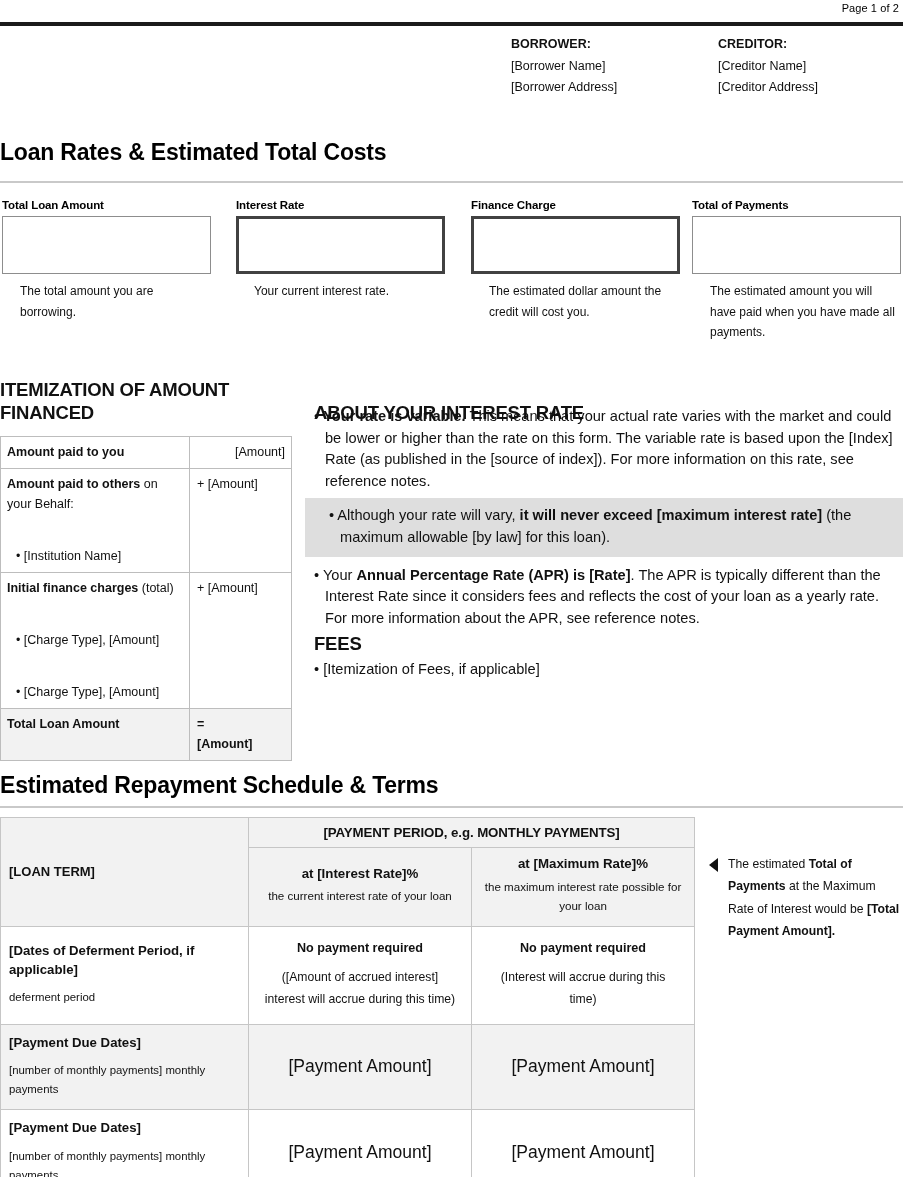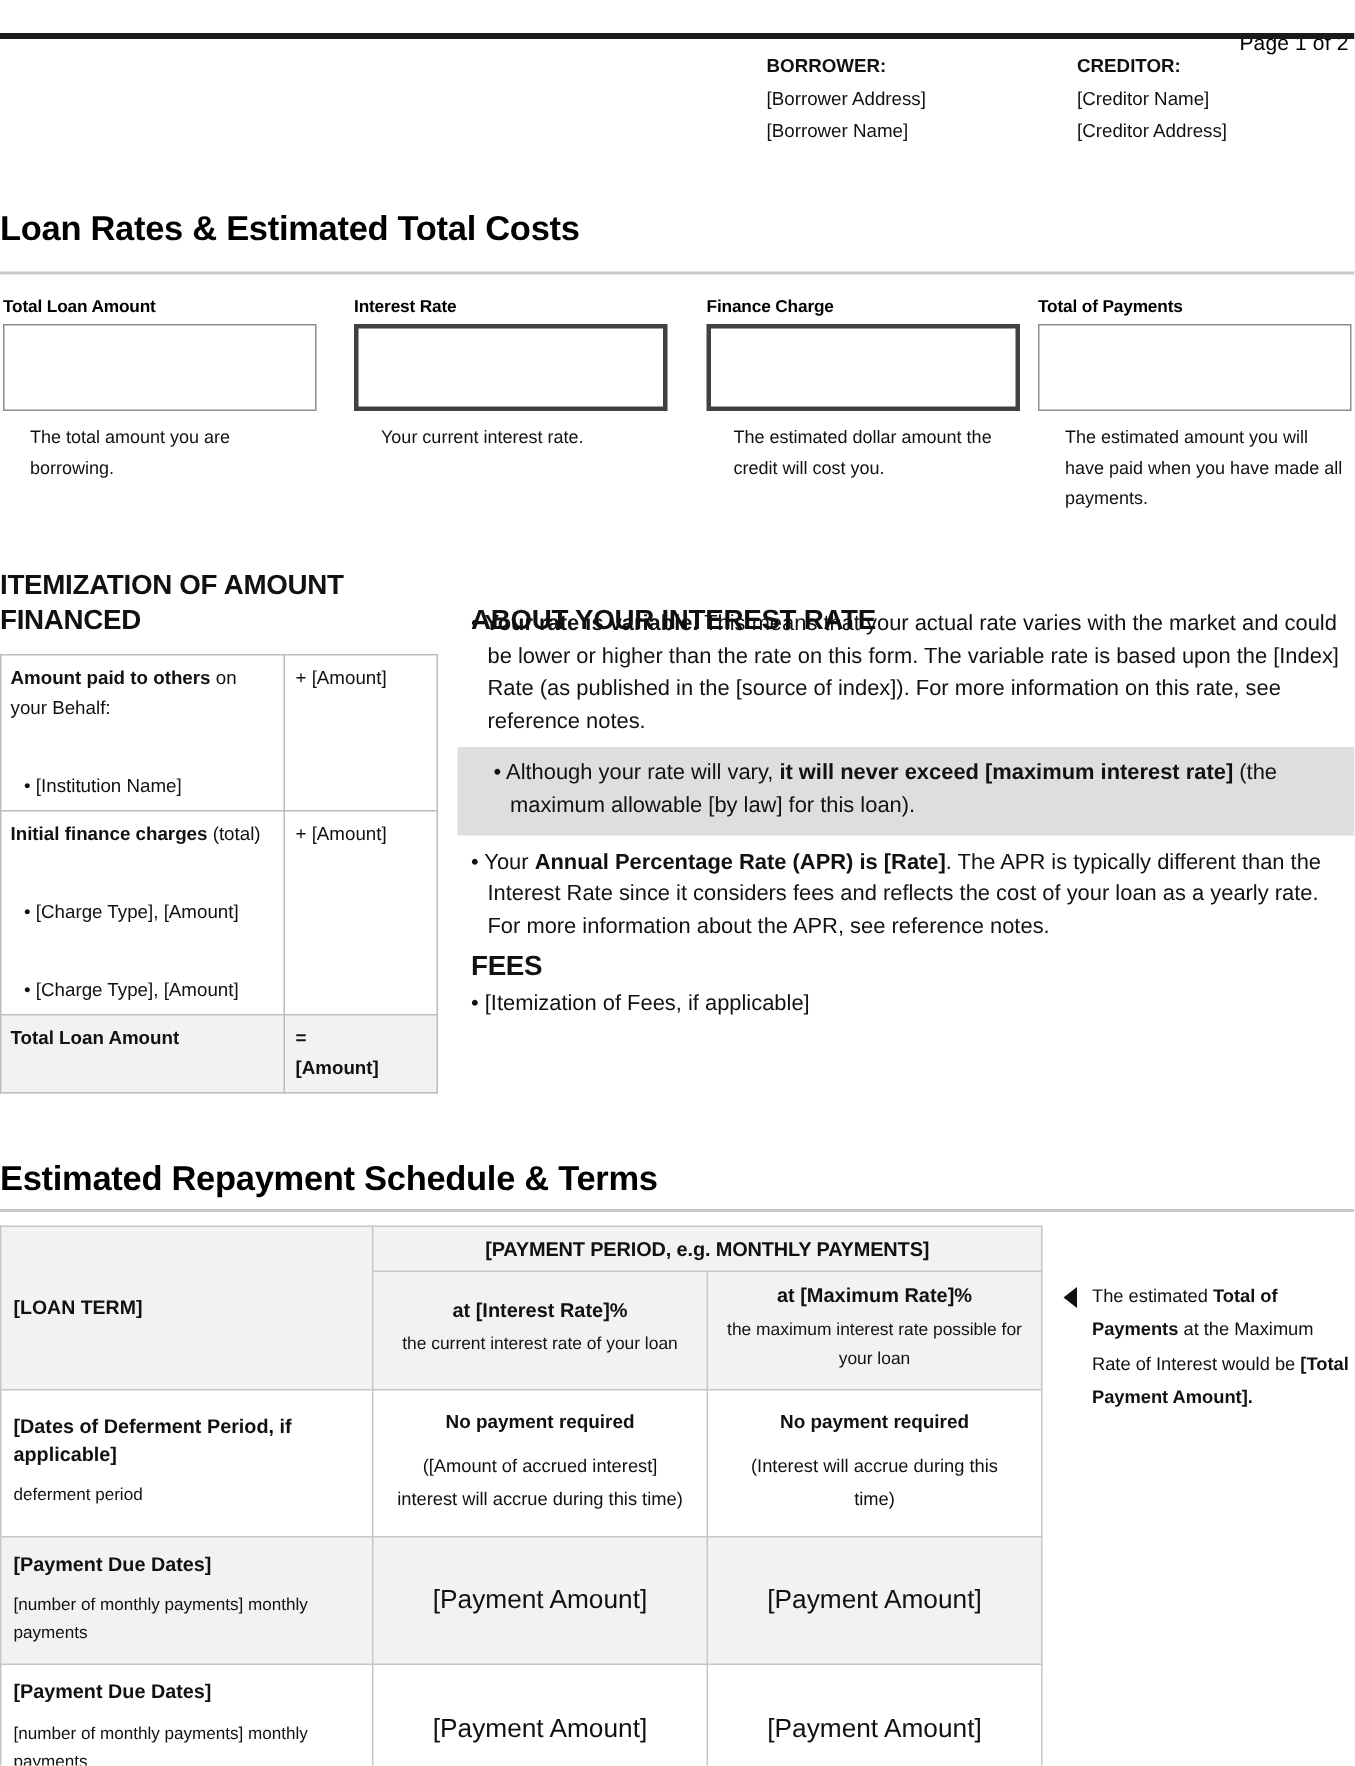--- a/index.html
+++ b/index.html
@@ -19,23 +19,23 @@
   .page {
     position: relative;
     width: 903px;
     height: 1177px;
     box-sizing: border-box;
   }
 
   
   .page-number {
     position: absolute;
-    top: 20px;
+    top: 2px;
     right: 4px;
-    font-size: 14px;
+    font-size: 11px;
     color: #000;
     letter-spacing: 0.1px;
   }
   .top-rule {
     position: absolute;
     top: 22px;
     left: 0;
     width: 903px;
     height: 4px;
     background: #1a1a1a;
@@ -265,22 +265,22 @@
 <body>
 
 <div class="page">
 
   <div class="page-number">Page 1 of 2</div>
   <div class="top-rule"></div>
 
   <div class="parties">
     <div class="party">
       <div class="party-label">BORROWER:</div>
+      <div class="party-line">[Borrower Name]</div>
       <div class="party-line">[Borrower Address]</div>
-      <div class="party-line">[Borrower Name]</div>
     </div>
     <div class="party">
       <div class="party-label">CREDITOR:</div>
       <div class="party-line">[Creditor Name]</div>
       <div class="party-line">[Creditor Address]</div>
     </div>
   </div>
 
   <div class="section-title" style="top:139px;left:0;">Loan Rates &amp; Estimated Total Costs</div>
   <div class="section-rule" style="top:181px;"></div>
@@ -308,20 +308,24 @@
     <div class="boxcell" style="left:692px;width:209px;">
       <div class="box-label">Total of Payments</div>
       <div class="box-frame thin"></div>
       <div class="box-caption">The estimated amount you will have paid when you have made all payments.</div>
     </div>
   </div>
 
   <div class="itemization-head">ITEMIZATION OF AMOUNT FINANCED</div>
   <table class="itemization">
     <tbody id="itemization-body">
+        <tr>
+          <td><span class="b">Amount paid to you</span></td>
+          <td class="val" style="text-align: right;">[Amount]</td>
+        </tr>
         <tr>
           <td><span class="b">Amount paid to others</span> on your Behalf:<span class="bullet-line">[Institution Name]</span></td>
           <td class="val">+ [Amount]</td>
         </tr>
         <tr>
           <td><span class="b">Initial finance charges</span> (total)<span class="bullet-line">[Charge Type], [Amount]</span><span class="bullet-line">[Charge Type], [Amount]</span></td>
           <td class="val">+ [Amount]</td>
         </tr>
         <tr class="shaded">
           <td><span class="b">Total Loan Amount</span></td>

